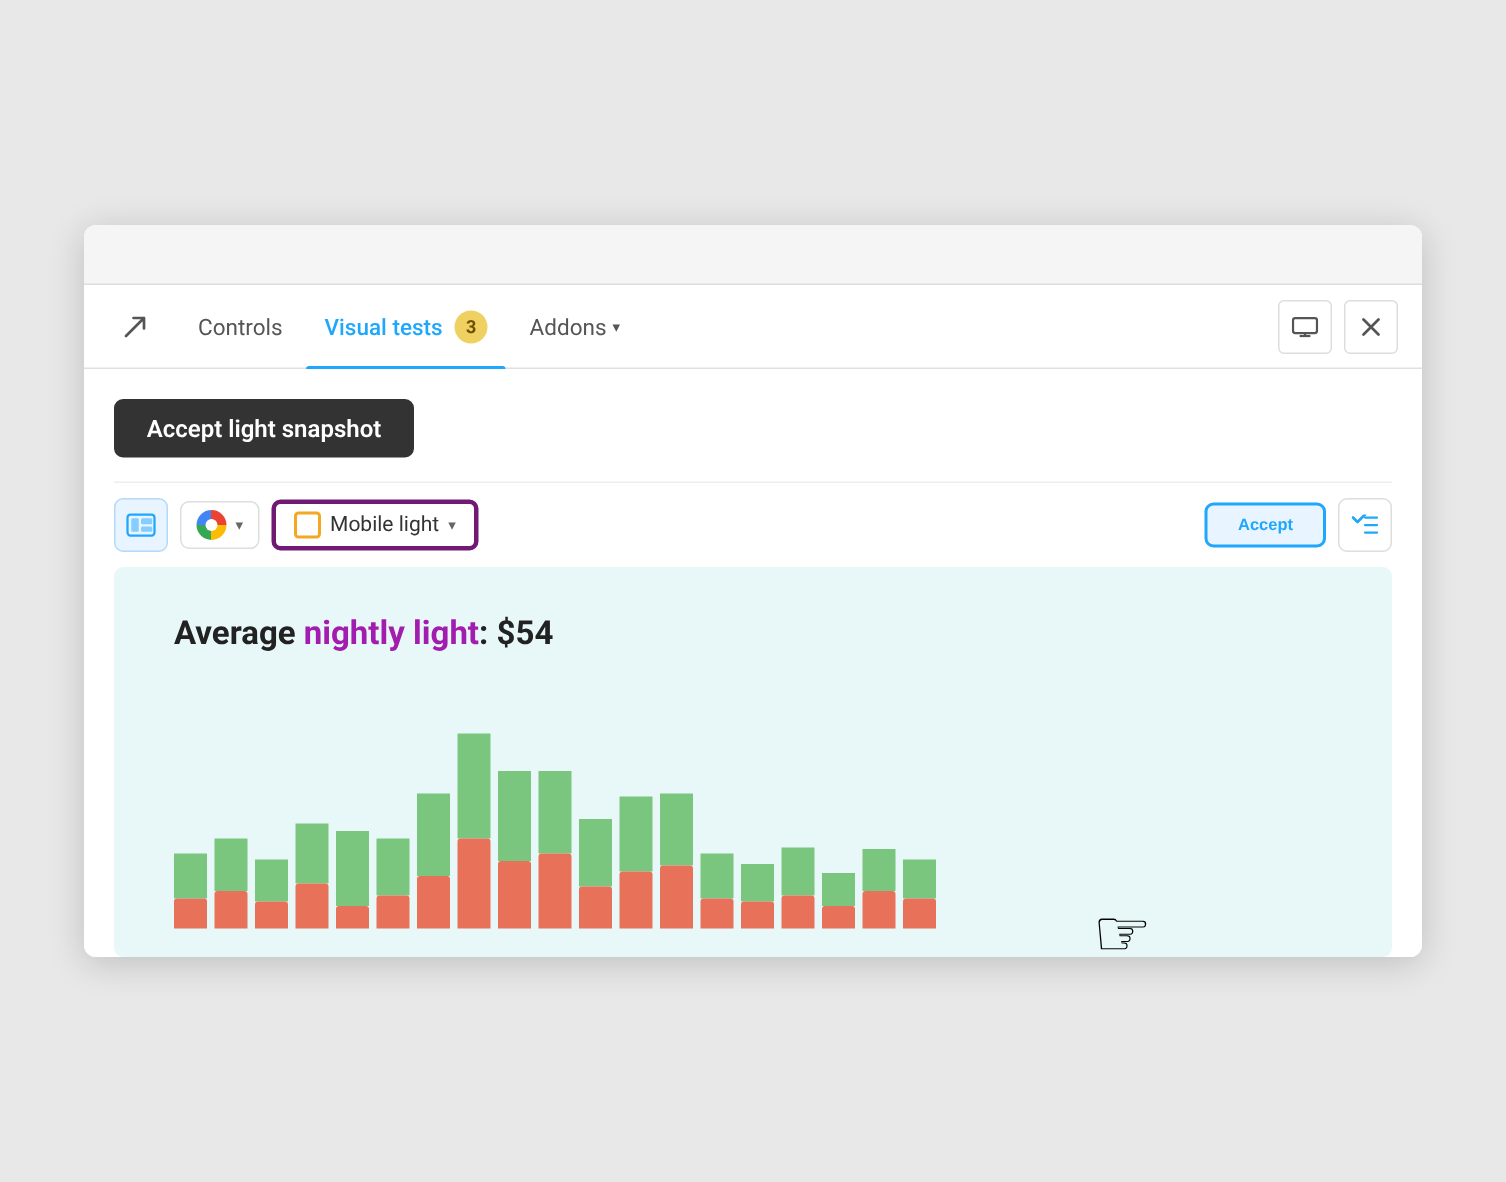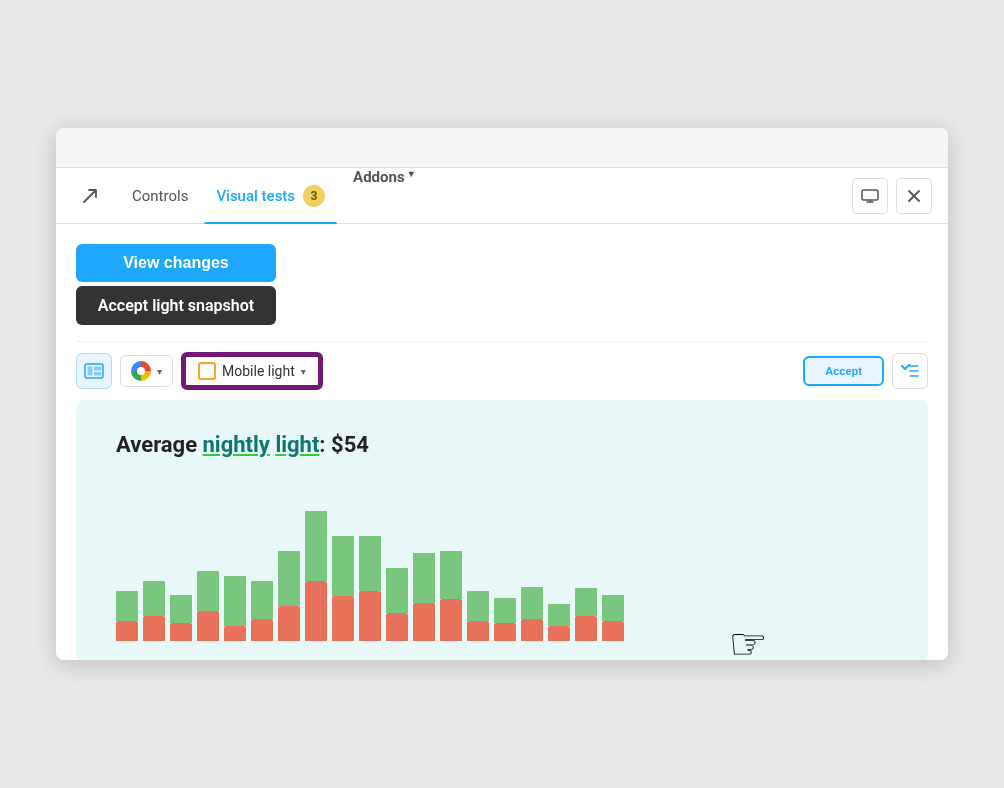--- a/index.html
+++ b/index.html
@@ -198,21 +198,21 @@
       padding: 5px 10px;
       cursor: pointer;
       font-size: 14px;
       color: #333;
       background: #fff;
     }
     .viewport-selector {
       display: flex;
       align-items: center;
       gap: 6px;
-      border: 5px solid #701a75;
+      border: 3px solid #701a75;
       border-radius: 6px;
       padding: 5px 12px;
       cursor: pointer;
       font-size: 14px;
       color: #333;
       background: #fff;
     }
     .viewport-icon {
       width: 18px;
       height: 18px;
@@ -254,49 +254,47 @@
       position: relative;
       overflow: hidden;
     }
     .preview-title {
       font-size: 22px;
       font-weight: 700;
       color: #222;
       margin-bottom: 24px;
     }
     .preview-title span.highlight {
-      color: #0f766e;
-      text-decoration: underline;
+      color: #a21caf;
       text-decoration-color: #2ecc40;
     }
     .chart-area {
       display: flex;
       align-items: flex-end;
       gap: 5px;
       height: 160px;
       padding-bottom: 0;
     }
     .cursor-hand {
       position: absolute;
       right: 160px;
       bottom: -10px;
       font-size: 44px;
       pointer-events: none;
       z-index: 10;
     }
     .addons-btn {
       display: flex;
-      align-items: flex-start;
+      align-items: center;
       gap: 4px;
       font-size: 15px;
       color: #555;
       cursor: pointer;
       padding: 0 12px;
       height: 56px;
-      font-weight: bold;
     }
     .chevron-down { font-size: 10px; }
     
     .chrome-multi {
       width: 20px;
       height: 20px;
       border-radius: 50%;
       background: conic-gradient(#ea4335 0 90deg, #fbbc04 90deg 180deg, #34a853 180deg 270deg, #4285f4 270deg 360deg);
       position: relative;
     }
@@ -353,21 +351,20 @@
         <path d="M1 1l10 10M11 1L1 11" stroke="#555" stroke-width="1.8" stroke-linecap="round"></path>
       </svg>
     </div>
   </div>
 
   <div class="content-area">
 
     <div class="changes-row">
 
       <div class="changes-right">
-        <button class="btn-view-changes">View changes</button>
         <div class="tooltip-accept">Accept light snapshot</div>
       </div>
     </div>
 
     <div class="toolbar-row">
       <div class="toolbar-snapshot-btn">
         <svg width="20" height="20" viewBox="0 0 20 20" fill="none">
           <rect x="1" y="3" width="18" height="14" rx="2" stroke="#1ea7fd" stroke-width="1.5"></rect>
           <rect x="3.5" y="5.5" width="5" height="9" rx="1" fill="#1ea7fd" opacity="0.5"></rect>
           <rect x="10" y="5.5" width="7.5" height="4" rx="1" fill="#1ea7fd" opacity="0.5"></rect>

